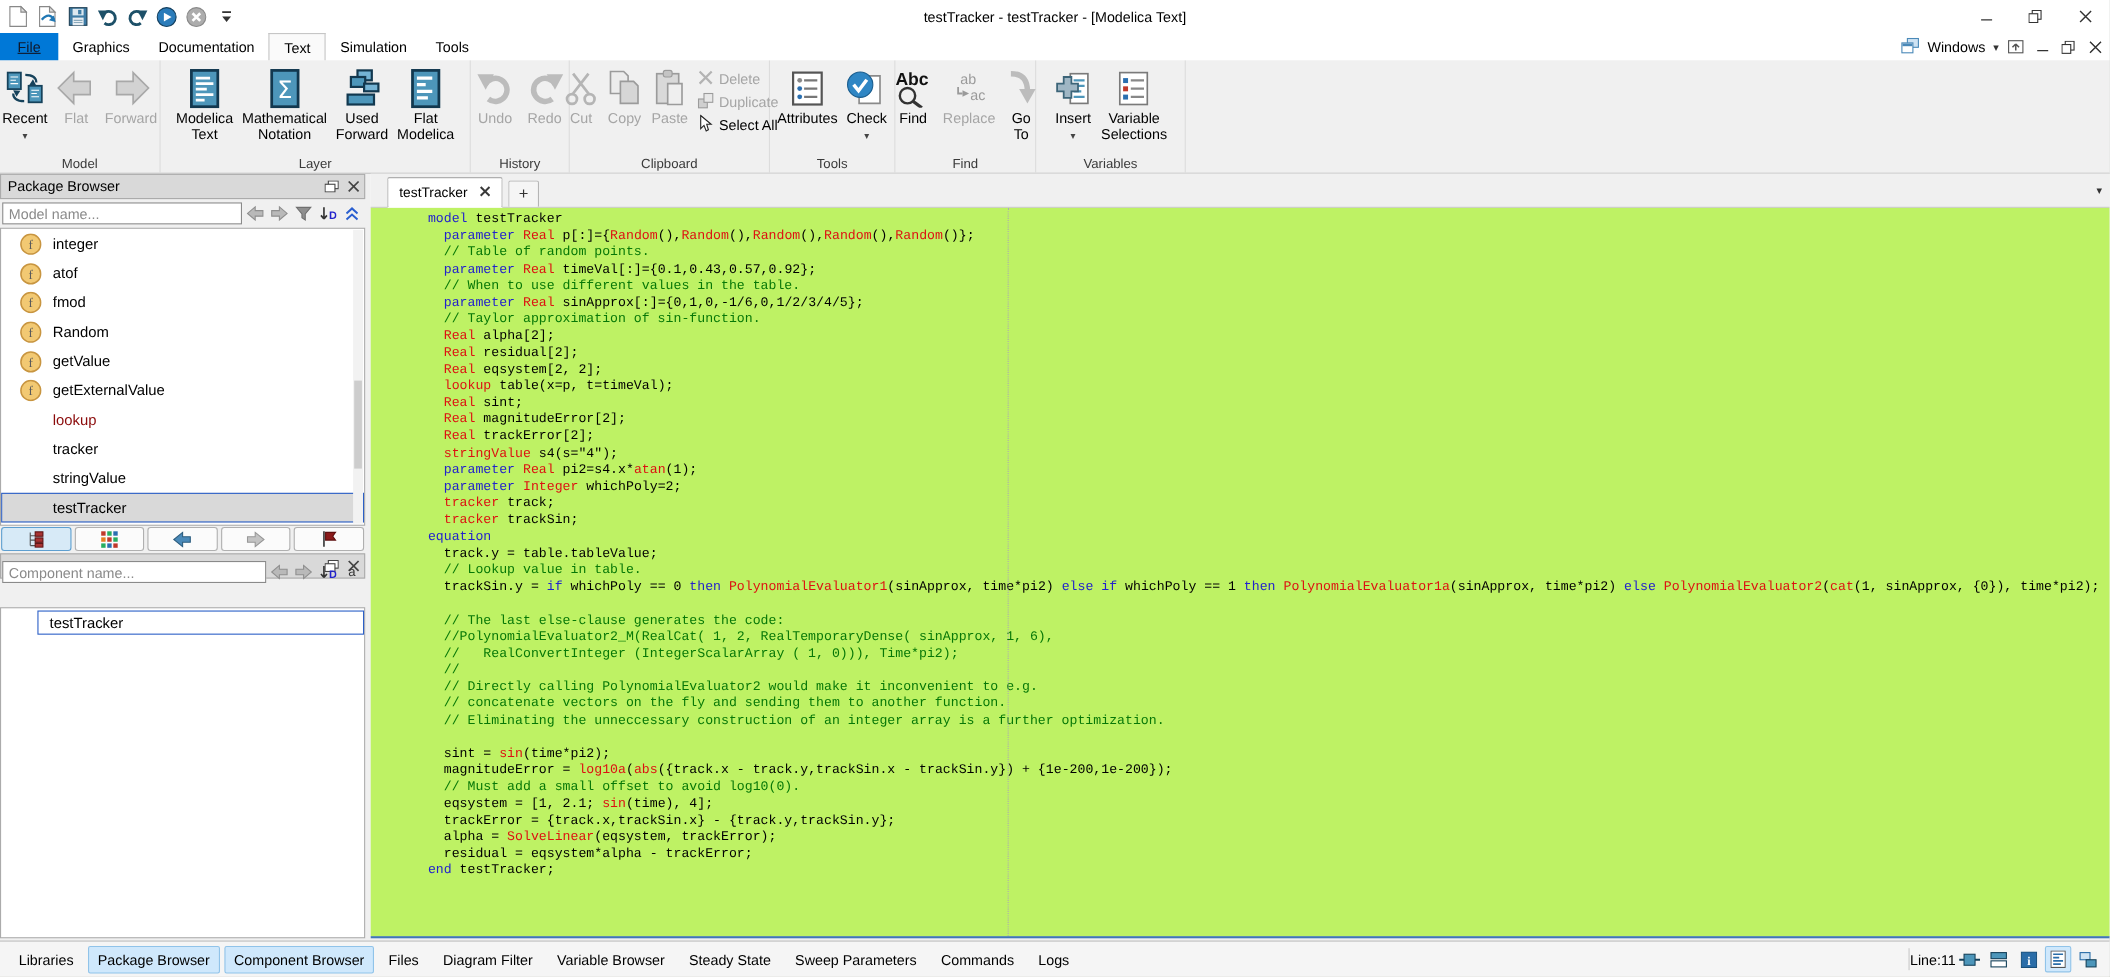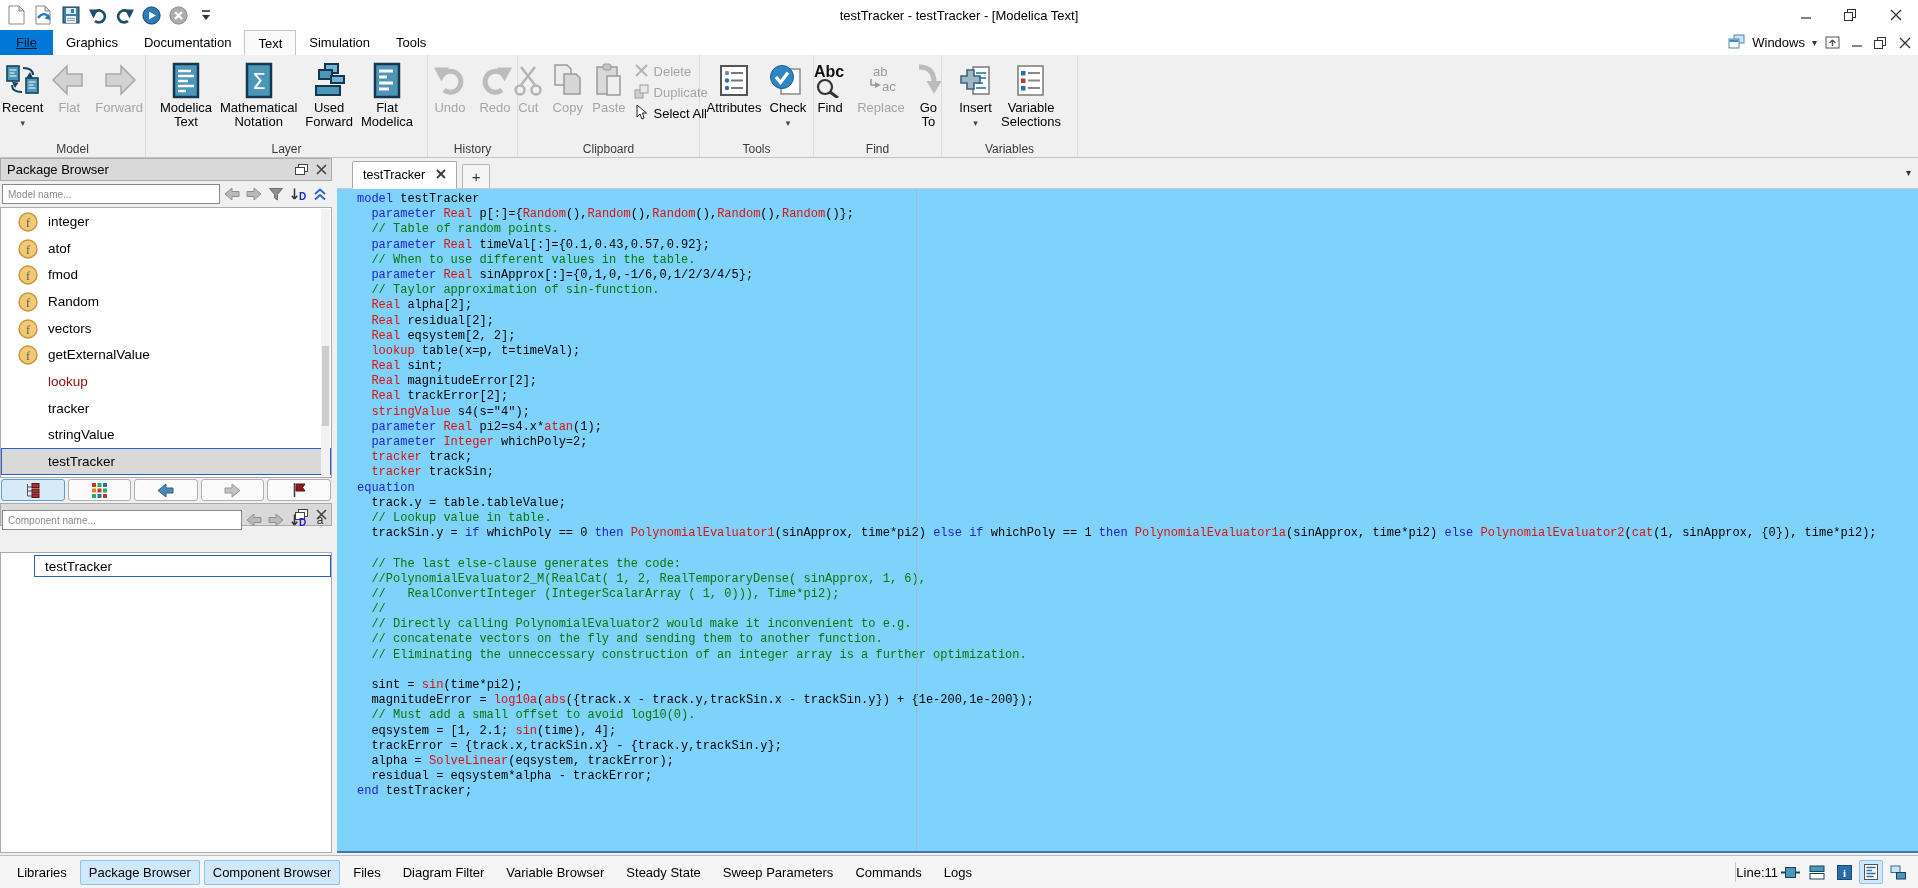--- a/index.html
+++ b/index.html
@@ -32,42 +32,42 @@
   .drop{font-size:9px;color:#444;margin-top:1px;}
   .rsmall{display:flex;flex-direction:column;justify-content:flex-start;padding-top:6px;gap:6px;margin-left:4px;}
   .srow{display:flex;align-items:center;gap:5px;font-size:13px;height:15px;}
   .srow.disabled span{color:#a5a5a5;}
   
   .dock{position:absolute;left:0;top:158px;width:332px;bottom:35px;background:#f0f0f0;}
   .phead{position:absolute;left:0;right:0;height:23px;background:#d9d9d9;border:1px solid #ababab;box-sizing:border-box;display:flex;align-items:center;font-size:13px;padding-left:6px;}
   .phead .sp{flex:1;}
   .hbtn{width:20px;height:18px;display:flex;align-items:center;justify-content:center;}
   .filterrow{position:absolute;left:0;right:0;height:26px;display:flex;align-items:center;padding:0 2px;gap:2px;box-sizing:border-box;}
-  .finput{height:18px;border:1px solid #8a8a8a;background:#fff;font-size:10px;padding:0 5px;flex:1;font-family:"Liberation Sans",sans-serif;min-width:0;}
+  .finput{height:18px;border:1px solid #8a8a8a;background:#fff;font-size:13px;padding:0 5px;flex:1;font-family:"Liberation Sans",sans-serif;min-width:0;}
   .finput::placeholder{color:#8a8a8a;}
   .fbtn{width:20px;height:20px;display:flex;align-items:center;justify-content:center;flex:0 0 auto;}
   .ptree{position:absolute;left:0;right:0;background:#fff;border:1px solid #ababab;box-sizing:border-box;overflow:hidden;}
   .titem{position:relative;height:26.7px;display:flex;align-items:center;padding-left:46px;font-size:13.5px;box-sizing:border-box;border:1px solid transparent;}
   .titem .fi{position:absolute;left:16px;top:3px;}
   .titem.sel{background:#d9d9d9;border:1px solid #2b5fc7;}
   .titem.red{color:#8b0b0b;}
   .vscroll{position:absolute;right:1px;width:9px;background:#f2f2f2;top:1px;bottom:1px;}
   .vthumb{position:absolute;left:1px;right:1px;background:#cdcdcd;}
   .navrow{position:absolute;left:1px;right:1px;display:flex;gap:3px;height:22px;}
   .navbtn{flex:1;border:1px solid #b0b0b0;border-radius:3px;background:#fbfbfb;display:flex;align-items:center;justify-content:center;}
   .navbtn.sel{background:#d7eaf7;border-color:#5e9fd0;}
   .ctree{position:absolute;left:0;right:0;bottom:0;background:#fff;border:1px solid #ababab;box-sizing:border-box;}
   .citem{position:absolute;left:33px;right:0;top:2px;height:22px;border:1px solid #2b5fc7;background:#fff;display:flex;align-items:center;padding-left:10px;font-size:13.5px;box-sizing:border-box;}
   
   .editor{position:absolute;left:337px;top:158px;right:0;bottom:35px;background:#fff;border-bottom:2px solid #4176b6;box-sizing:border-box;}
   .tabbar{position:relative;height:31px;background:#f0f0f0;border-bottom:1px solid #c9c9c9;display:flex;align-items:flex-end;padding-left:15px;box-sizing:border-box;}
   .tab{height:26px;margin-bottom:-1px;background:#fff;border:1px solid #a9a9a9;border-bottom:1px solid #fff;display:flex;align-items:center;padding:0 10px;font-size:12.5px;gap:11px;border-radius:2px 2px 0 0;}
   .plustab{height:23px;width:26px;margin-left:5px;background:#f5f5f5;border:1px solid #b5b5b5;border-bottom:none;display:flex;align-items:center;justify-content:center;font-size:15px;color:#333;border-radius:2px 2px 0 0;}
   .tab-drop{position:absolute;right:7px;top:9px;font-size:10px;color:#333;}
-  .code{position:absolute;left:0;right:0;top:31px;bottom:0;background:#7dd3fc;overflow:hidden;}
+  .code{position:absolute;left:0;right:0;top:31px;bottom:0;background:#bef264;overflow:hidden;padding-left:32px;}
   .codepre{margin:0;padding:3px 0 0 20px;font-family:"Liberation Mono","DejaVu Sans Mono",monospace;font-size:12px;line-height:15.2px;}
   .cl{white-space:pre;height:15.2px;}
   .c-k{color:#2222cc;}
   .c-t{color:#dd1111;}
   .c-c{color:#077807;}
   .c-p{color:#000;}
   .marginline{position:absolute;left:579px;top:0;bottom:0;border-left:1px dotted #adadad;}
   
   .statusbar{position:absolute;left:0;bottom:0;width:100%;height:33px;background:#f5f5f5;border-top:1px solid #bdbdbd;display:flex;align-items:center;padding:0 8px;box-sizing:border-box;gap:4px;font-size:13px;}
   .sbtns{display:flex;align-items:center;gap:4px;}
@@ -542,21 +542,21 @@
               <circle cx="10" cy="10" r="9" fill="#f2c973" stroke="#c89540" stroke-width="1.4"></circle>
               <text x="10" y="14.5" font-size="12" fill="#5a5a5a" text-anchor="middle" font-family="Liberation Serif, serif">f</text>
             </svg></span>
           <span>Random</span>
         </div>
         <div class="titem">
           <span class="fi"><svg width="20" height="20">
               <circle cx="10" cy="10" r="9" fill="#f2c973" stroke="#c89540" stroke-width="1.4"></circle>
               <text x="10" y="14.5" font-size="12" fill="#5a5a5a" text-anchor="middle" font-family="Liberation Serif, serif">f</text>
             </svg></span>
-          <span>vectors</span>
+          <span>getValue</span>
         </div>
         <div class="titem">
           <span class="fi"><svg width="20" height="20">
               <circle cx="10" cy="10" r="9" fill="#f2c973" stroke="#c89540" stroke-width="1.4"></circle>
               <text x="10" y="14.5" font-size="12" fill="#5a5a5a" text-anchor="middle" font-family="Liberation Serif, serif">f</text>
             </svg></span>
           <span>getExternalValue</span>
         </div>
         <div class="titem red">
           <span>lookup</span>

